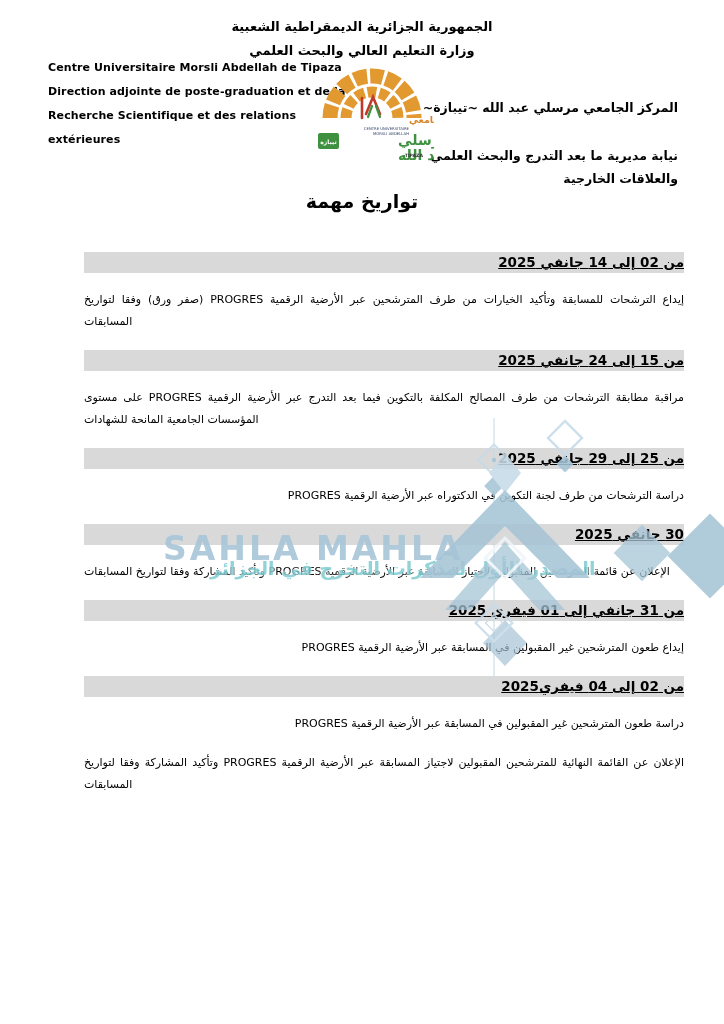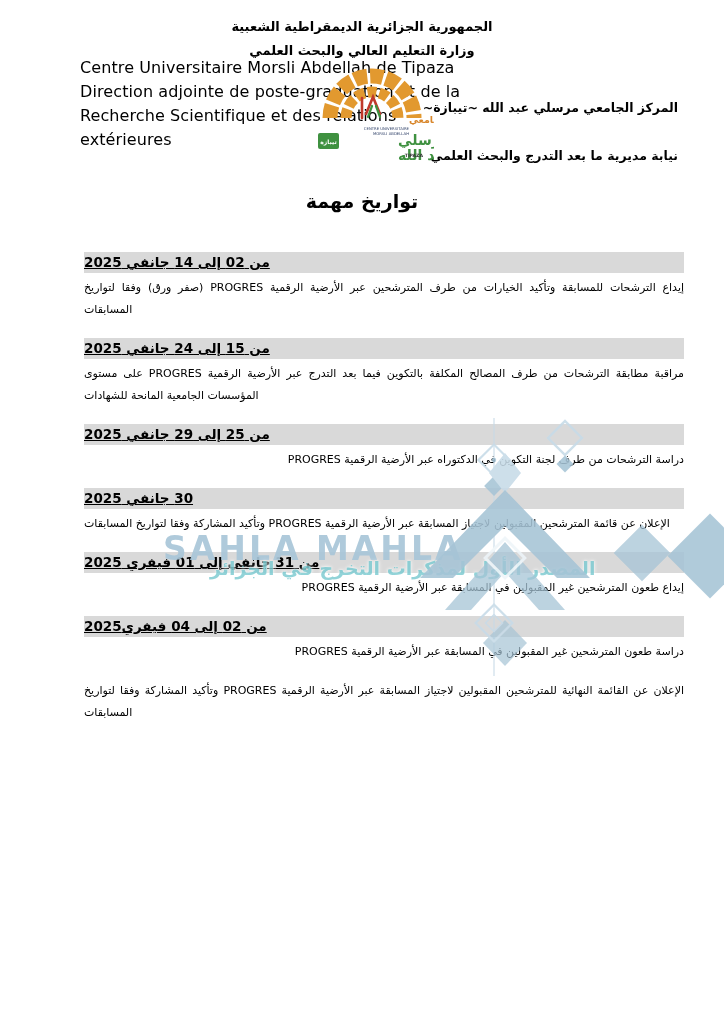--- a/index.html
+++ b/index.html
@@ -6,33 +6,33 @@
   .page{
     position:relative;width:724px;height:1024px;margin:0 auto;
     background:#fff;overflow:hidden;
     font-family:"DejaVu Sans",sans-serif;color:#000;
     --hl:#d9d9d9; --wm:#a6c4d6; --wm-lt:#c7dbe8; --wm-brand:#a9c6d8; --wm-tag:#7fccd2;
     --lg-orange:#e2992f; --lg-text-orange:#d8862b; --lg-green:#3f9140; --lg-red:#c0392b; --lg-navy:#2c3e66;
   }
   
   .republic{position:absolute;top:15px;left:0;right:0;text-align:center;direction:rtl;
     font-size:13px;font-weight:bold;line-height:24px;}
-  .french-block{position:absolute;left:48px;top:56px;font-size:16px;font-weight:normal;
-    line-height:24px;letter-spacing:.1px;margin-left:32px;}
+  .french-block{position:absolute;left:48px;top:56px;font-size:11px;font-weight:bold;
+    line-height:24px;letter-spacing:.1px;}
   .right-ar{position:absolute;right:46px;top:48px;direction:rtl;text-align:right;
     font-size:12.5px;font-weight:bold;line-height:23px;margin-top:48px;}
   .right-ar .blk2{margin-top:25px;}
   .logo{position:absolute;left:310px;top:56px;}
   
   .doc-title{position:absolute;top:190px;left:0;right:0;text-align:center;direction:rtl;
     font-size:19px;font-weight:bold;margin:0;}
   
   .schedule{position:absolute;top:252px;left:84px;width:600px;}
-  .bar{background:var(--hl);text-align:left;direction:rtl;font-size:13.5px;font-weight:bold;
-    line-height:21px;text-decoration:underline;margin:0 0 4px 0;}
+  .bar{background:var(--hl);text-align:right;direction:rtl;font-size:13.5px;font-weight:bold;
+    line-height:21px;text-decoration:underline;margin:0 0 16px 0;}
   .para{direction:rtl;font-size:11px;line-height:22px;margin:0 0 17px 0;}
   .para.single{}
   .para.multi{text-align:justify;text-align-last:left;}
   
   .watermark{position:absolute;left:0;top:8px;width:724px;height:1008px;pointer-events:none;z-index:3;}
   .wm-brand{position:absolute;left:163px;top:521px;font-size:33px;font-weight:bold;
     letter-spacing:3px;color:var(--wm-brand);opacity:.92;white-space:nowrap;}
   .wm-tagline{position:absolute;left:210px;top:549px;direction:rtl;font-size:19px;font-weight:bold;
     letter-spacing:1px;color:var(--wm-tag);opacity:.85;white-space:nowrap;
     text-shadow:0 0 2px #fff,0 0 4px #fff;}
@@ -51,20 +51,21 @@
   <div class="french-block">
     <div>Centre Universitaire  Morsli Abdellah de Tipaza</div>
     <div>Direction adjointe de poste-graduation et de la</div>
     <div>Recherche Scientifique et des relations</div>
     <div>extérieures</div>
   </div>
 
   <div class="right-ar">
     <div>المركز الجامعي مرسلي عبد الله ~تيبازة~</div>
     <div class="blk2">نيابة مديرية ما بعد التدرج والبحث العلمي</div>
+    <div>والعلاقات الخارجية</div>
   </div>
 
   <svg class="logo" width="124" height="108" viewBox="0 0 124 108">
 
     <path d="M 20 62 A 42 42 0 1 1 104 62" fill="none" style="stroke:var(--lg-orange)" stroke-width="15" stroke-dasharray="13 3"></path>
     <path d="M 36 62 A 26 26 0 1 1 88 62" fill="none" style="stroke:var(--lg-orange)" stroke-width="11" stroke-dasharray="9 3"></path>
 
     <g fill="none" stroke-linecap="round">
       <path d="M52 62 L52 42" style="stroke:var(--lg-red)" stroke-width="2.6"></path>
       <path d="M56 58 L63 41 L70 58" style="stroke:var(--lg-red)" stroke-width="2.6"></path>

